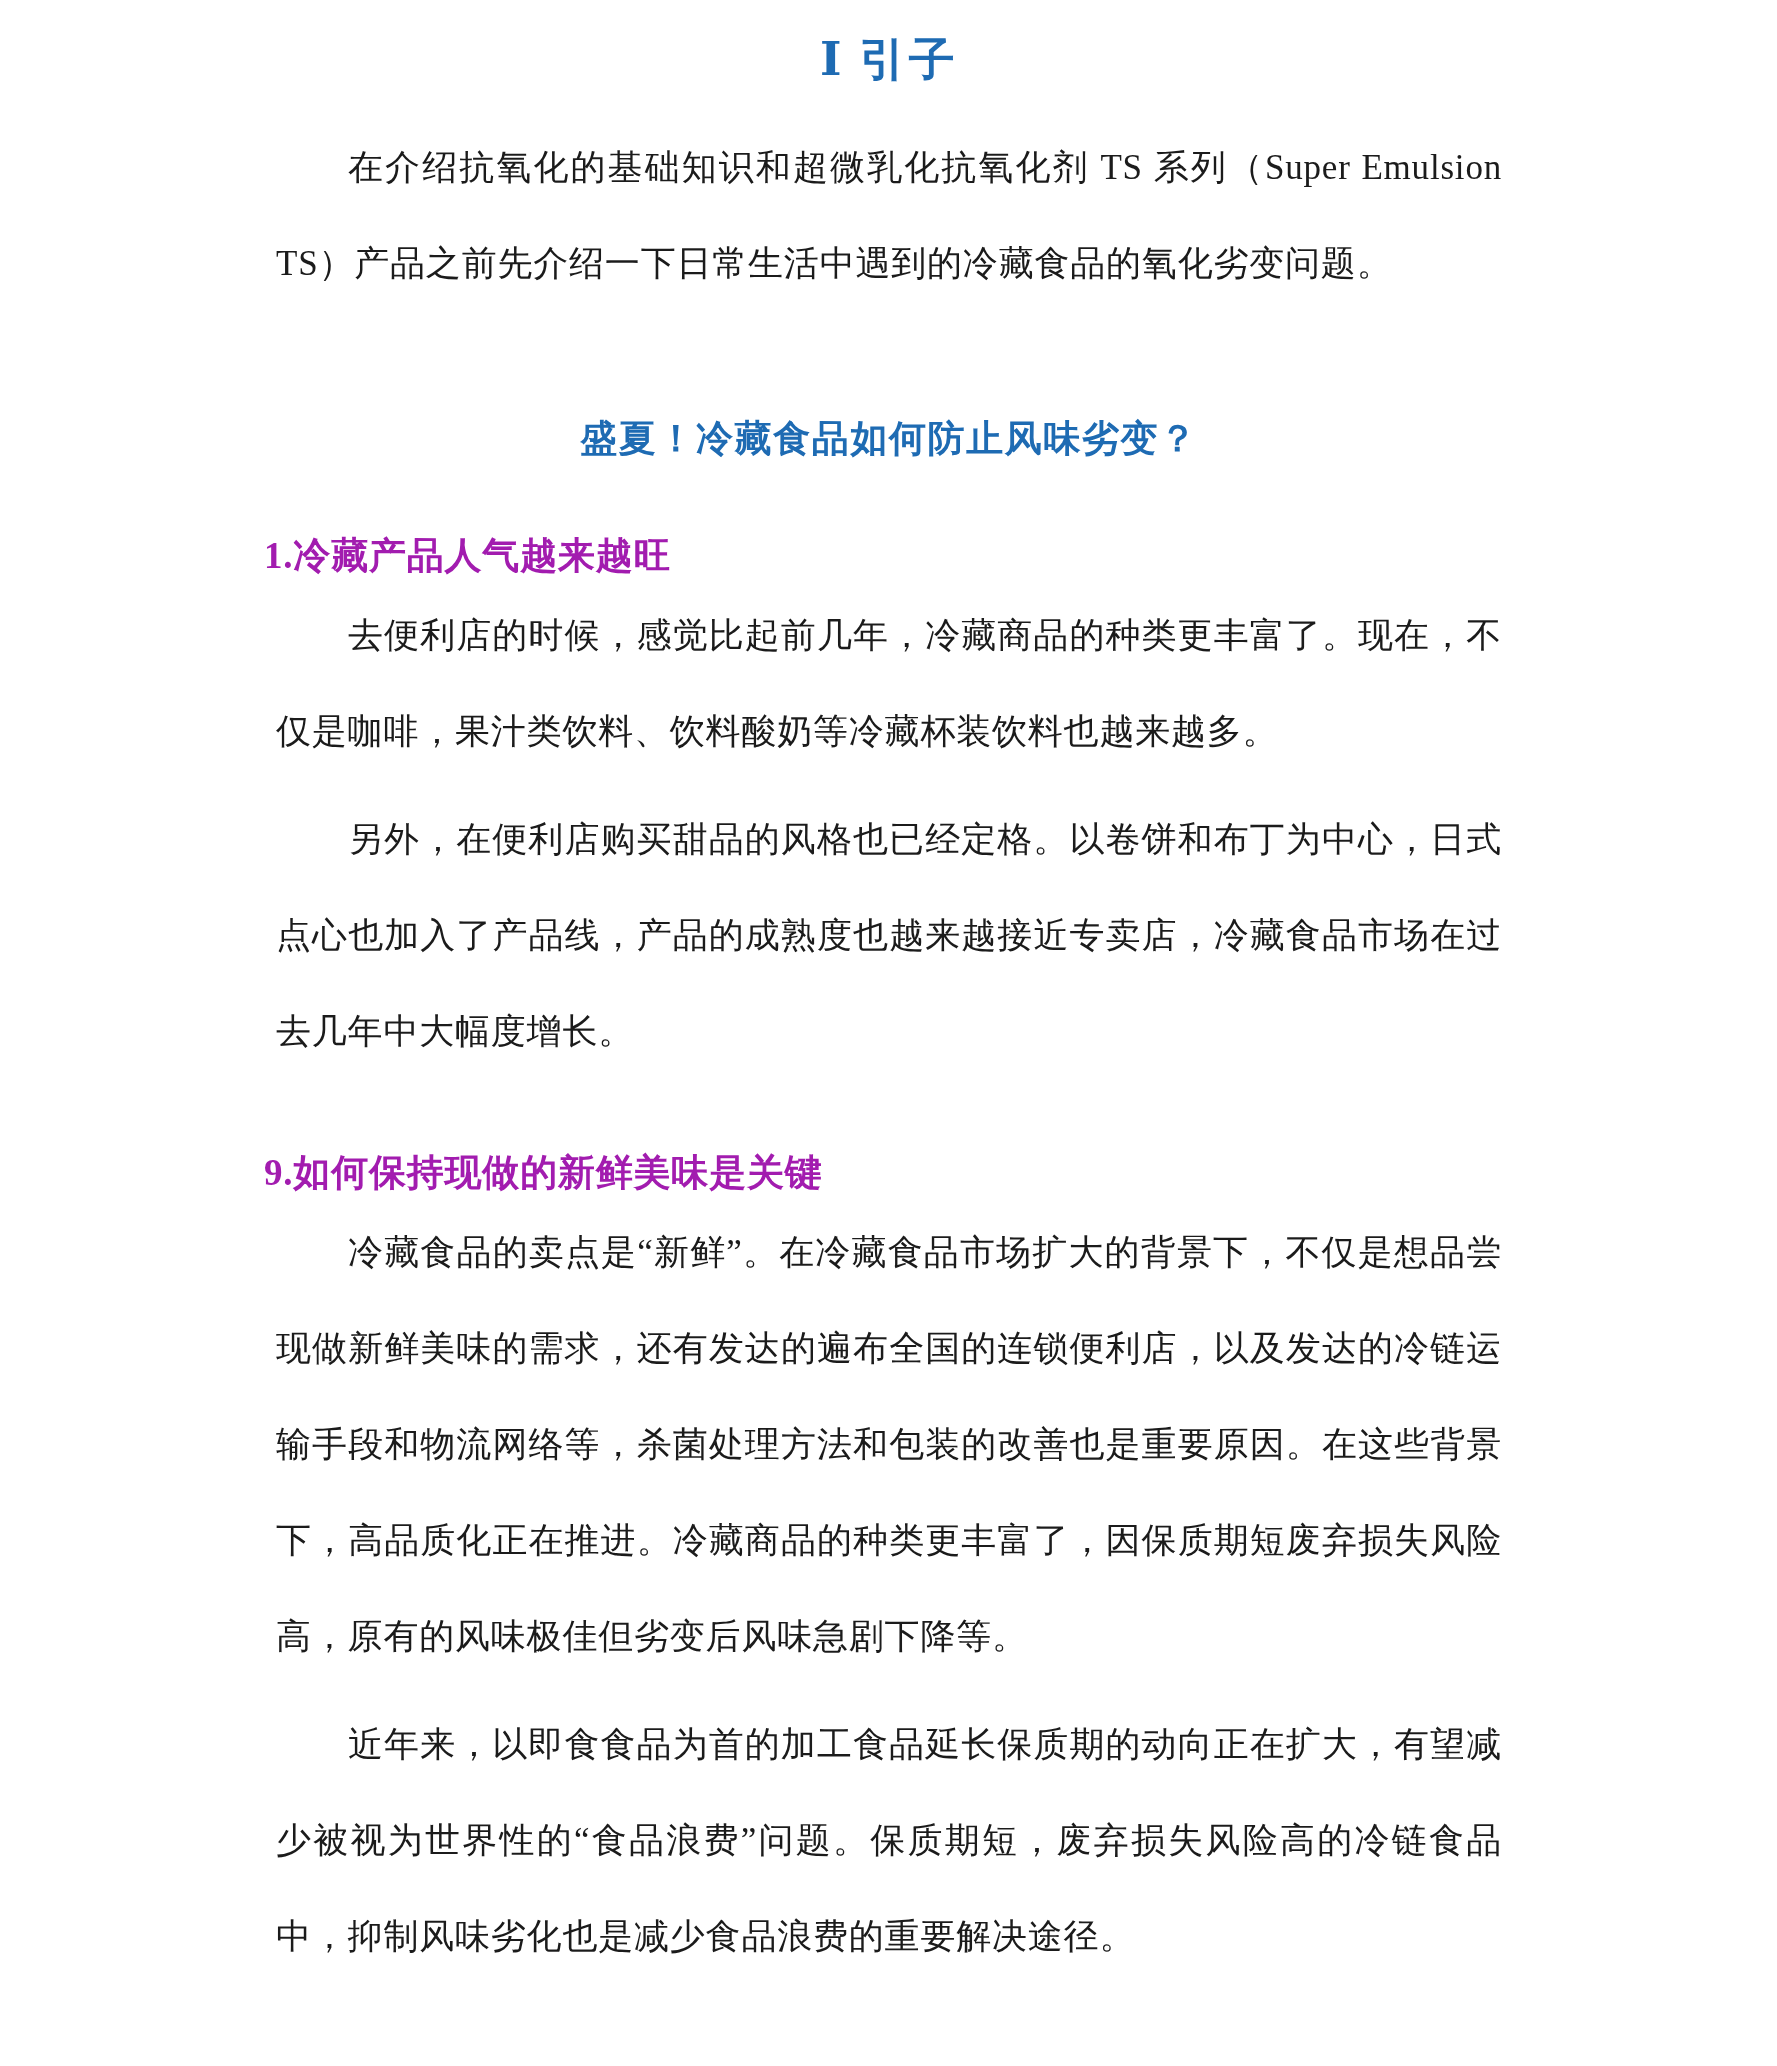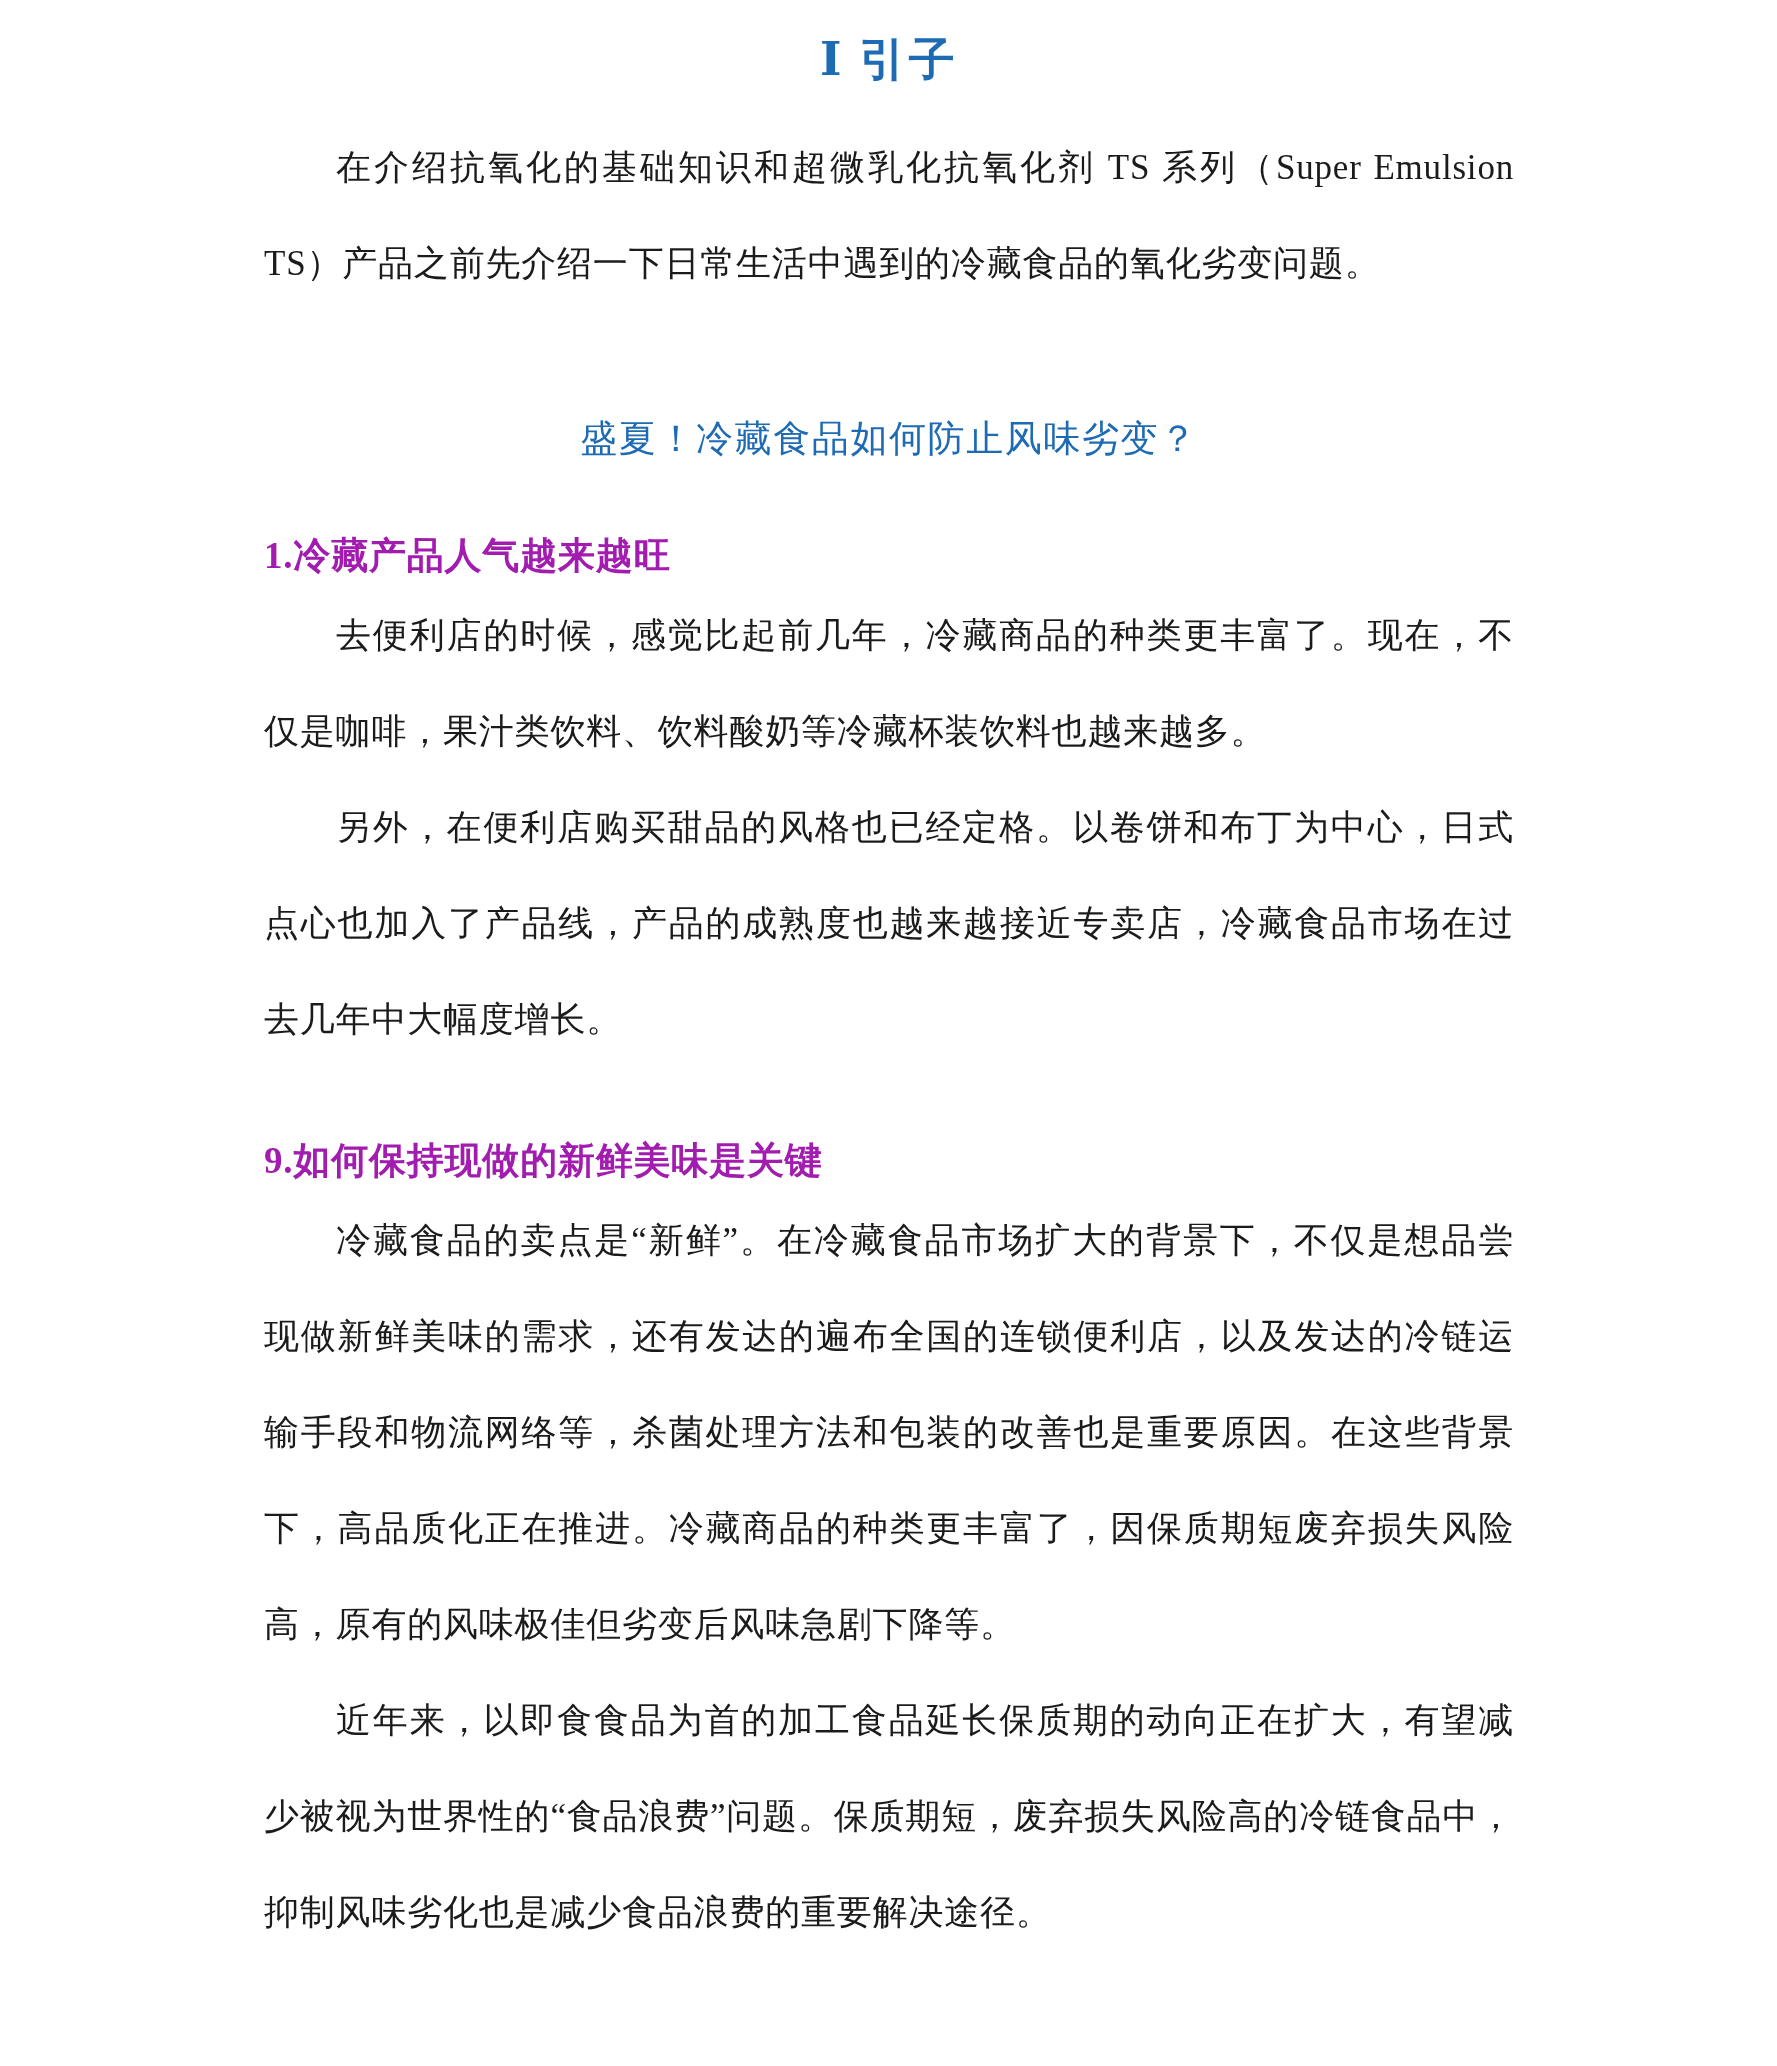--- a/index.html
+++ b/index.html
@@ -24,36 +24,36 @@
   .doc-title {
     margin: 0;
     text-align: center;
     color: #1e6bb3;
     font-size: 46px;
     font-weight: bold;
     line-height: 72px;
     letter-spacing: 3.2px;
   }
   .para {
-    margin: 0;
+    margin: 12px;
     font-size: 35px;
     line-height: 96px;
     text-align: justify;
     text-indent: 72px;
     letter-spacing: 0.8px;
   }
   .intro {
     margin-top: 24px;
   }
   .subtitle {
     margin: 103px 0 0 0;
     text-align: center;
     color: #1e6bb3;
     font-size: 37px;
-    font-weight: normal;
+    font-weight: bold;
     line-height: 48px;
     letter-spacing: 1.6px;
   }
   .heading-red {
     margin: 69px 0 0 0;
     color: #a21caf;
     font-size: 37px;
     font-weight: bold;
     line-height: 48px;
     letter-spacing: 0.8px;

